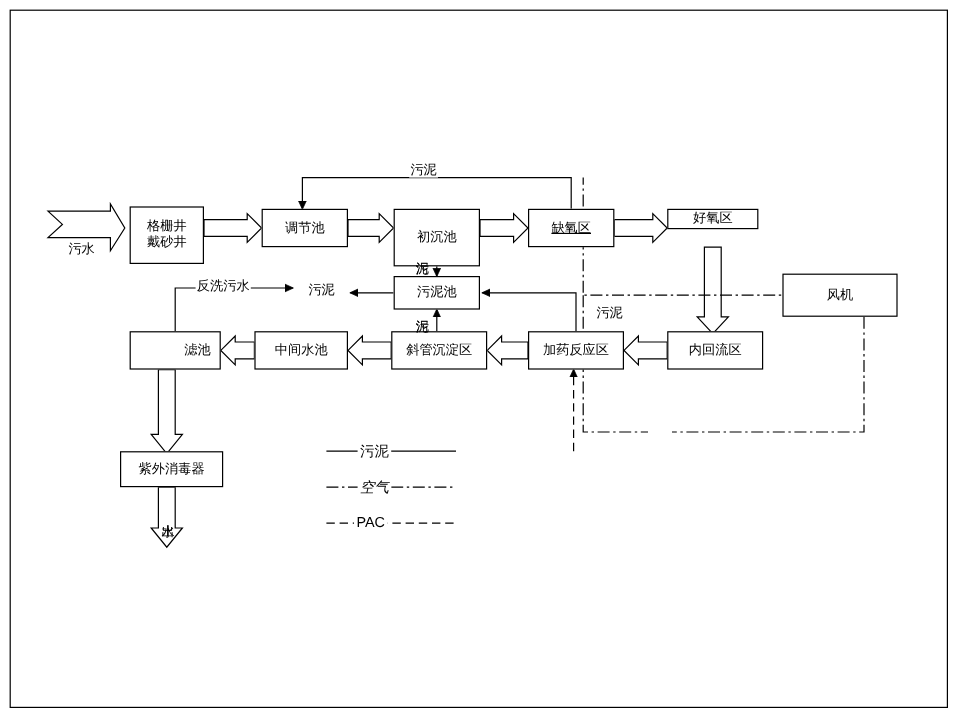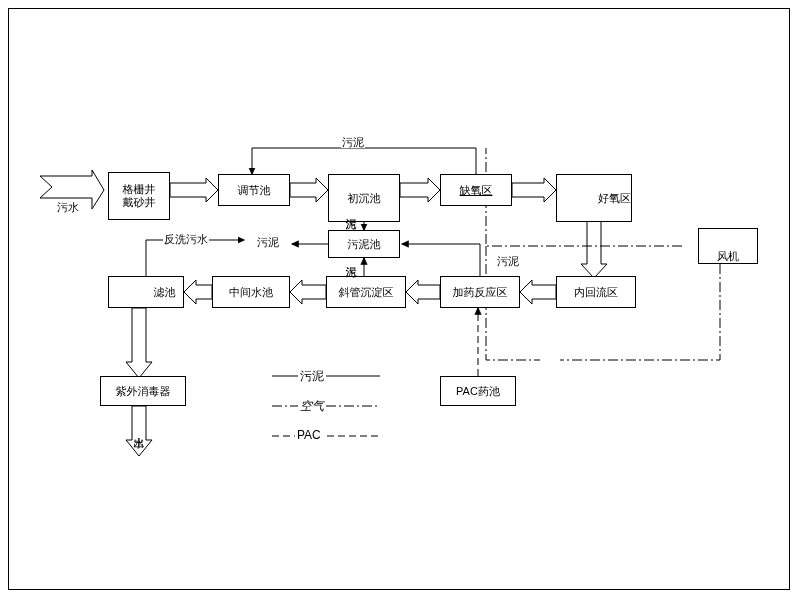--- a/index.html
+++ b/index.html
@@ -179,24 +179,24 @@
   </div>
   <div class="box" style="left:218px; top:174px; width:72px; height:32px;">
     <span>调节池</span>
   </div>
   <div class="box" style="left:328px; top:174px; width:72px; height:48px;">
     <span>初沉池</span>
   </div>
   <div class="box" style="left:440px; top:174px; width:72px; height:32px;text-decoration:underline;">
     <span>缺氧区</span>
   </div>
-  <div class="box" style="left:556px; top:174px; width:76px; height:48px;justify-content:flex-end;">
+  <div class="box" style="left:556px; top:174px; width:76px; height:17px;">
     <span>好氧区</span>
   </div>
-  <div class="box" style="left:698px; top:228px; width:60px; height:36px;align-items:flex-end;">
+  <div class="box" style="left:652px; top:228px; width:96px; height:36px;">
     <span>风机</span>
   </div>
   <div class="box" style="left:328px; top:230px; width:72px; height:28px;">
     <span>污泥池</span>
   </div>
   <div class="box" style="left:108px; top:276px; width:76px; height:32px;padding-left:37px;">
     <span>滤池</span>
   </div>
   <div class="box" style="left:212px; top:276px; width:78px; height:32px;">
     <span>中间水池</span>
@@ -205,23 +205,20 @@
     <span>斜管沉淀区</span>
   </div>
   <div class="box" style="left:440px; top:276px; width:80px; height:32px;">
     <span>加药反应区</span>
   </div>
   <div class="box" style="left:556px; top:276px; width:80px; height:32px;">
     <span>内回流区</span>
   </div>
   <div class="box" style="left:100px; top:376px; width:86px; height:30px;">
     <span>紫外消毒器</span>
-  </div>
-  <div class="box" style="left:440px; top:376px; width:76px; height:30px;">
-    <span>PAC药池</span>
   </div>
 
   <div class="inflow-label" style="left:57px; top:181px;">污水</div>
   <div class="outflow-label" style="left:133px; top:428px;">出水</div>
 
   <div class="label" style="left:341px; top:136px;">污泥</div>
   <div class="label vert" style="left:344px; top:210px;">污泥</div>
   <div class="label vert" style="left:344px; top:258px;">污泥</div>
   <div class="label" style="left:163px; top:233px;">反洗污水</div>
   <div class="label" style="left:256px; top:236px;">污泥</div>

